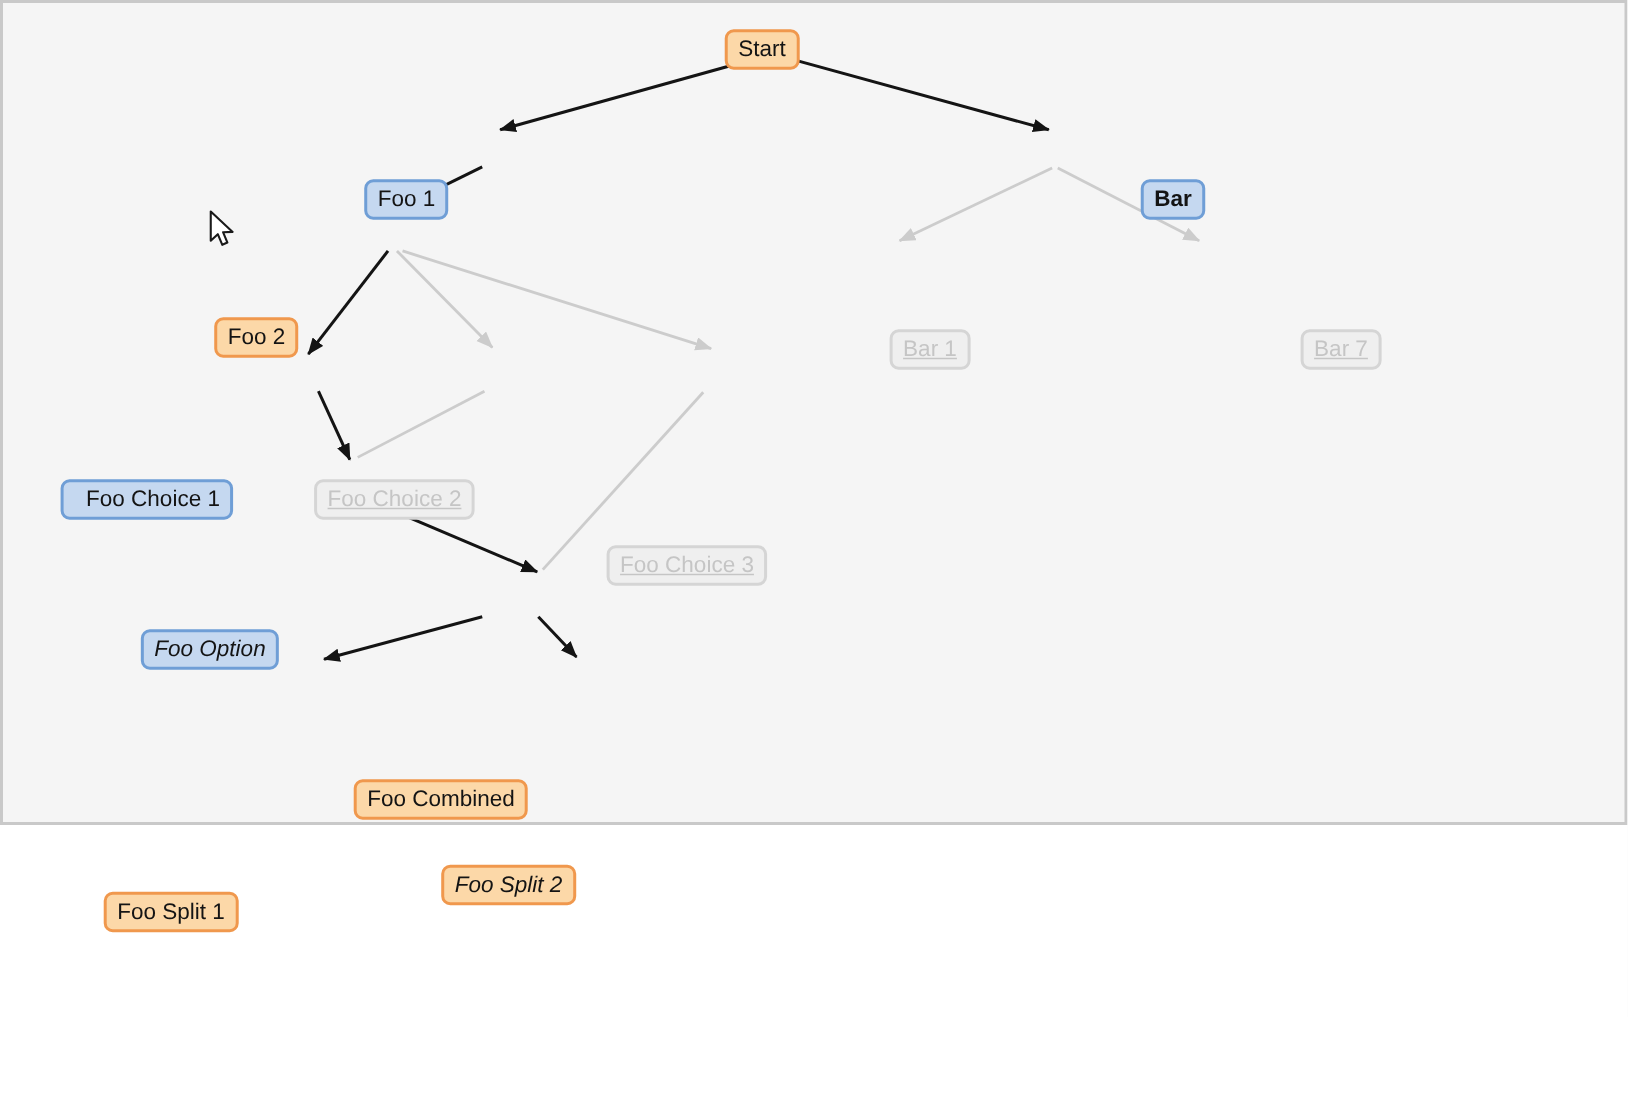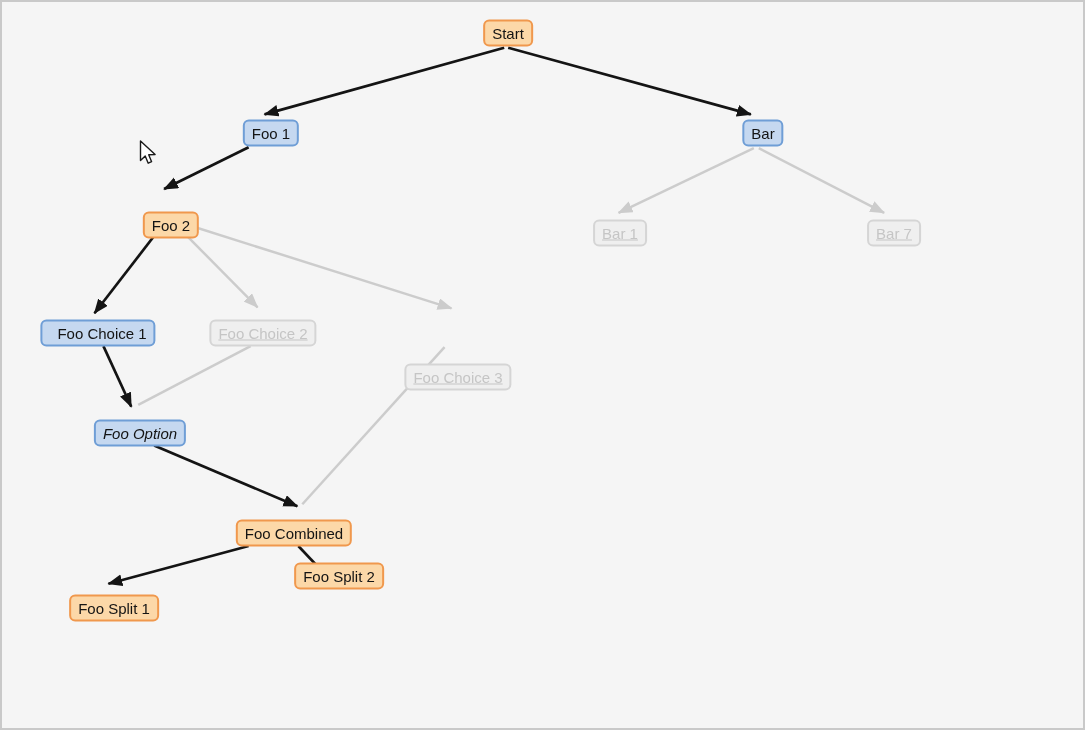--- a/index.html
+++ b/index.html
@@ -4,21 +4,21 @@
 <style>
   html, body {
     margin: 0; padding: 0;
     width: 1085px; height: 730px;
     background: #ffffff;
     font-family: "Liberation Sans", sans-serif;
     overflow: hidden;
   }
   .page {
     position: relative;
-    width: 1085px; height: 730px;
+    width: 1085px; height: 550px;
     box-sizing: border-box;
     border: 2px solid var(--frame-border, #c9c9c9);
     background: var(--page-bg, #f5f5f5);
   }
   #edges-layer {
     position: absolute; left: 0; top: 0;
     width: 100%; height: 100%;
     display: block;
   }
   .edge { fill: none; }
@@ -88,30 +88,30 @@
       <line x1="163" y1="221" x2="92" y2="313" class="edge active" marker-end="url(#arrowhead-active)"></line>
       <line x1="101" y1="346" x2="129" y2="407" class="edge active" marker-end="url(#arrowhead-active)"></line>
       <line x1="152" y1="446" x2="296" y2="507" class="edge active" marker-end="url(#arrowhead-active)"></line>
       <line x1="247" y1="547" x2="106" y2="585" class="edge active" marker-end="url(#arrowhead-active)"></line>
       <line x1="297" y1="547" x2="331" y2="583" class="edge active" marker-end="url(#arrowhead-active)"></line>
     </svg>
 
   <div id="nodes-layer">
       <div class="node orange" style="left: 506px; top: 31px;"><span>Start</span></div>
       <div class="node blue" style="left: 269px; top: 131px;"><span>Foo 1</span></div>
-      <div class="node blue" style="left: 761px; top: 131px;"><span>Bar</span></div>
+      <div class="node blue" style="left: 780px; top: 131px; font-weight: bold;"><span>Bar</span></div>
       <div class="node orange" style="left: 169px; top: 206px; margin-top: 17px;"><span>Foo 2</span></div>
       <div class="node disabled" style="left: 618px; top: 231px;"><span>Bar 1</span></div>
       <div class="node disabled" style="left: 892px; top: 231px;"><span>Bar 7</span></div>
       <div class="node blue" style="left: 96px; top: 331px; padding-left: 15px;"><span>Foo Choice 1</span></div>
       <div class="node disabled" style="left: 261px; top: 331px;"><span>Foo Choice 2</span></div>
       <div class="node disabled" style="left: 456px; top: 331px; margin-top: 44px;"><span>Foo Choice 3</span></div>
       <div class="node blue" style="left: 138px; top: 431px; font-style: italic;"><span>Foo Option</span></div>
       <div class="node orange" style="left: 292px; top: 531px;"><span>Foo Combined</span></div>
       <div class="node orange" style="left: 112px; top: 606px;"><span>Foo Split 1</span></div>
-      <div class="node orange" style="left: 337px; top: 574px;"><span>Foo Split 2</span></div>
+      <div class="node orange" style="left: 337px; top: 588px; font-style: italic;"><span>Foo Split 2</span></div>
     </div>
 
   <svg class="cursor" viewBox="0 0 20 26">
     <polygon points="1.5,1 1.5,20.5 6.2,16.1 9.2,23.2 12.6,21.7 9.7,14.8 16.1,14.6" fill="#ffffff" stroke="#1a1a1a" stroke-width="1.4" stroke-linejoin="round"></polygon>
   </svg>
 
 </div>
 
 </body></html>

